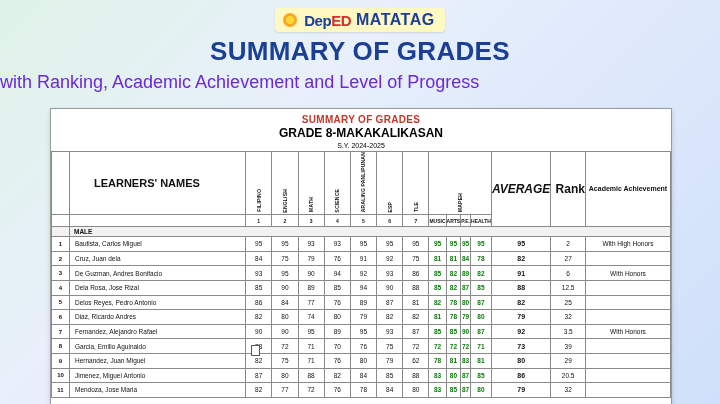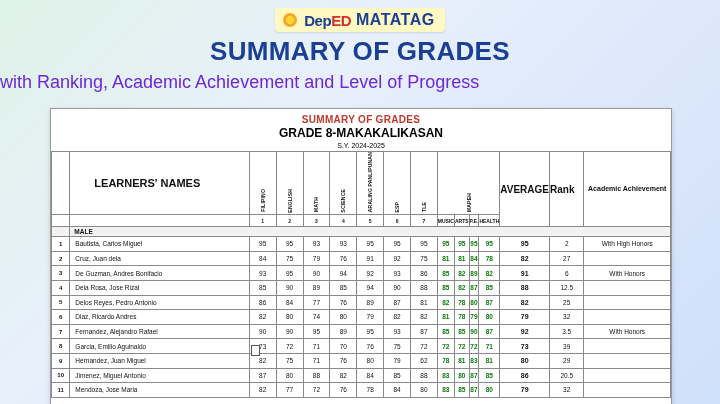--- a/index.html
+++ b/index.html
@@ -60,22 +60,22 @@
     vertical-align:middle;
   }
   .subj-head{
     height:54px;width:27px;vertical-align:bottom;padding-bottom:2px;
   }
   .vert{
     writing-mode:vertical-rl;transform:rotate(180deg);
     font-size:5px;font-weight:bold;white-space:nowrap;
     margin:0 auto;display:block;letter-spacing:.2px;
   }
-  .hdr-avg{width:40px;font-size:10px;font-weight:bold;text-align:center;vertical-align:middle;}
-  .hdr-rank{width:34px;font-size:10px;font-weight:bold;text-align:left;vertical-align:middle;}
+  .hdr-avg{width:40px;font-size:12px;font-weight:bold;text-align:center;vertical-align:middle;font-style:italic;}
+  .hdr-rank{width:34px;font-size:12px;font-weight:bold;text-align:right;vertical-align:middle;}
   .hdr-ach{width:88px;font-size:7px;font-weight:bold;text-align:center;vertical-align:middle;line-height:1.25;}
   .grp td{
     height:9px;font-size:6.5px;font-weight:bold;text-align:left;padding-left:4px;
     background:#f2f2f2;
   }
   .idx{width:14px;text-align:center;font-size:6px;font-weight:bold;}
   .nm{text-align:left;padding-left:5px;font-size:6.5px;}
   .sc{text-align:center;}
   .row td{height:13.6px;}
   .green{color:#0a7a0a;font-weight:bold;}

